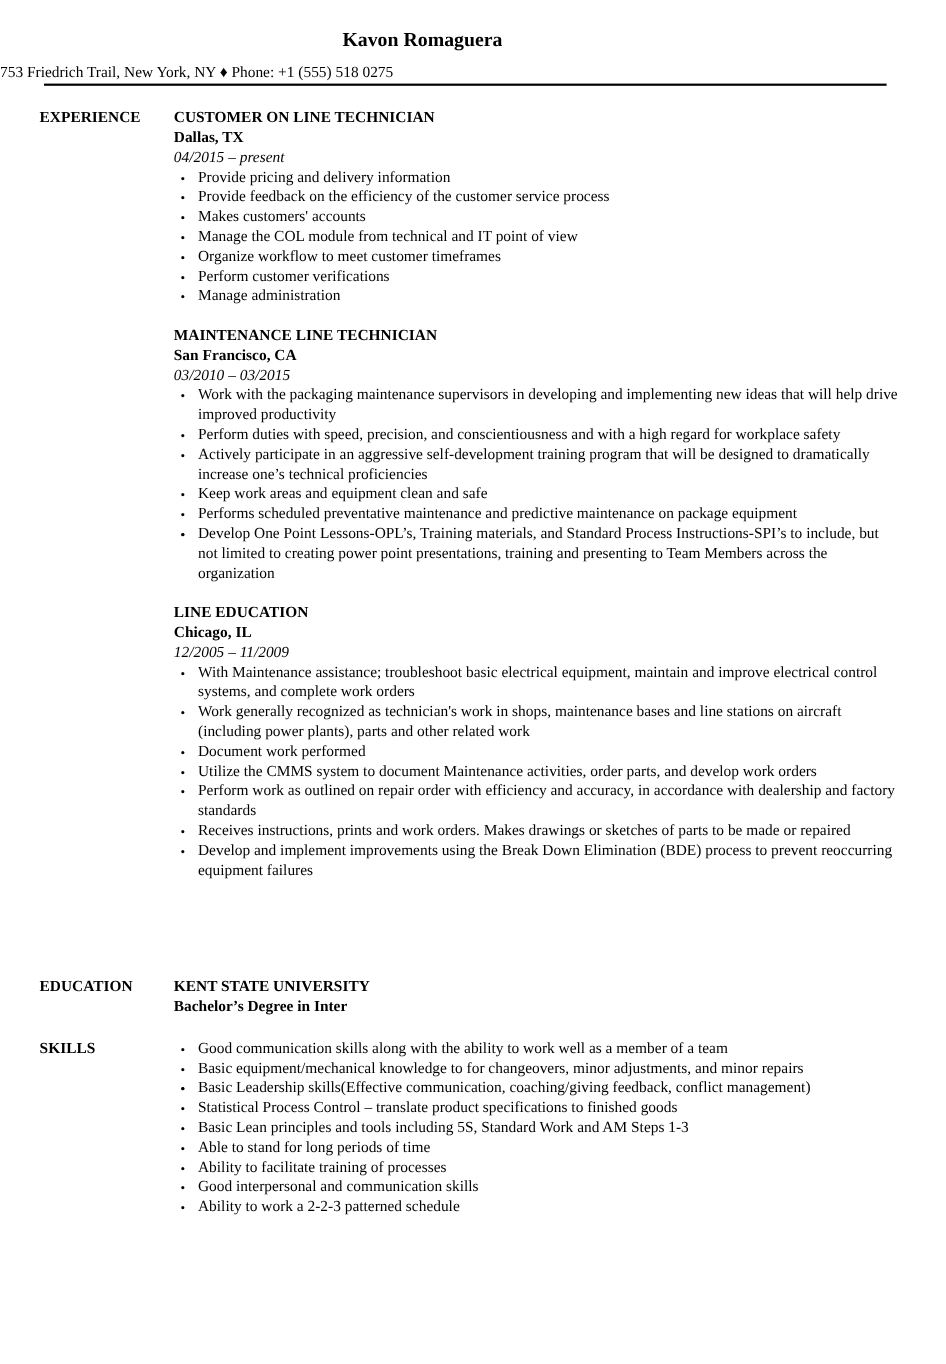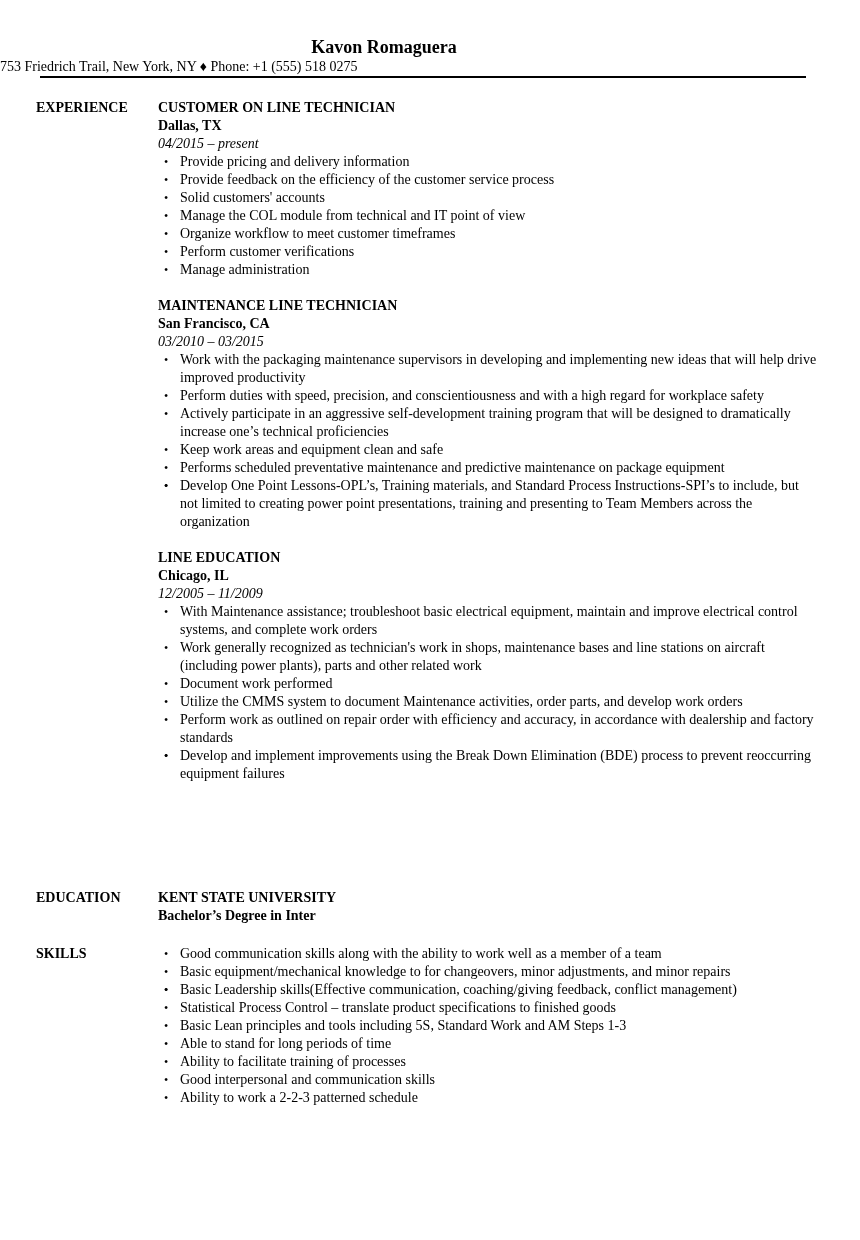--- a/index.html
+++ b/index.html
@@ -2,21 +2,21 @@
 <html><head>
 <meta charset="utf-8">
 <style>
   html, body { margin: 0; padding: 0; background: #ffffff; }
   body {
     width: 860px; height: 1240px; position: relative; overflow: hidden;
     font-family: "Liberation Serif", "DejaVu Serif", serif;
     color: #000000; font-size: 14px; line-height: 18px;
   }
   .name {
-    position: absolute; top: 36px; left: 0; width: 768px; text-align: center;
+    position: absolute; top: 25px; left: 0; width: 768px; text-align: center;
     font-weight: bold; font-size: 18px; line-height: 22px;
   }
   .contact {
     position: absolute; top: 58px; left: 0; width: 860px; 
     font-weight: normal; font-size: 14px; line-height: 18px;
   }
   .rule {
     position: absolute; top: 76px; left: 40px; width: 766px; height: 2px; background: #000;
   }
   .section { position: absolute; left: 0; width: 860px; }
@@ -49,21 +49,21 @@
   <div class="section-label">EXPERIENCE</div>
   <div class="section-body">
 
     <div class="job">
       <div class="job-title">CUSTOMER ON LINE TECHNICIAN</div>
       <div class="job-loc">Dallas, TX</div>
       <div class="job-dates">04/2015 – present</div>
       <ul class="bullets">
         <li><span class="dot">•</span><span>Provide pricing and delivery information</span></li>
         <li><span class="dot">•</span><span>Provide feedback on the efficiency of the customer service process</span></li>
-        <li><span class="dot">•</span><span>Solid customers' accounts</span></li>
+        <li><span class="dot">•</span><span>Makes customers' accounts</span></li>
         <li><span class="dot">•</span><span>Manage the COL module from technical and IT point of view</span></li>
         <li><span class="dot">•</span><span>Organize workflow to meet customer timeframes</span></li>
         <li><span class="dot">•</span><span>Perform customer verifications</span></li>
         <li><span class="dot">•</span><span>Manage administration</span></li>
       </ul>
     </div>
 
     <div class="job">
       <div class="job-title">MAINTENANCE LINE TECHNICIAN</div>
       <div class="job-loc">San Francisco, CA</div>
@@ -82,21 +82,21 @@
     <div class="job">
       <div class="job-title">LINE EDUCATION</div>
       <div class="job-loc">Chicago, IL</div>
       <div class="job-dates">12/2005 – 11/2009</div>
       <ul class="bullets">
         <li><span class="dot">•</span><span>With Maintenance assistance; troubleshoot basic electrical equipment, maintain and improve electrical control systems, and complete work orders</span></li>
         <li><span class="dot">•</span><span>Work generally recognized as technician's work in shops, maintenance bases and line stations on aircraft (including power plants), parts and other related work</span></li>
         <li><span class="dot">•</span><span>Document work performed</span></li>
         <li><span class="dot">•</span><span>Utilize the CMMS system to document Maintenance activities, order parts, and develop work orders</span></li>
         <li><span class="dot">•</span><span>Perform work as outlined on repair order with efficiency and accuracy, in accordance with dealership and factory standards</span></li>
-        <li><span class="dot">•</span></li>
+        <li><span class="dot">•</span><span>Receives instructions, prints and work orders. Makes drawings or sketches of parts to be made or repaired</span></li>
         <li><span class="dot">•</span><span>Develop and implement improvements using the Break Down Elimination (BDE) process to prevent reoccurring equipment failures</span></li>
       </ul>
     </div>
 
   </div>
 </div>
 
 <div class="section" style="top:889px;">
   <div class="section-label">EDUCATION</div>
   <div class="section-body">

